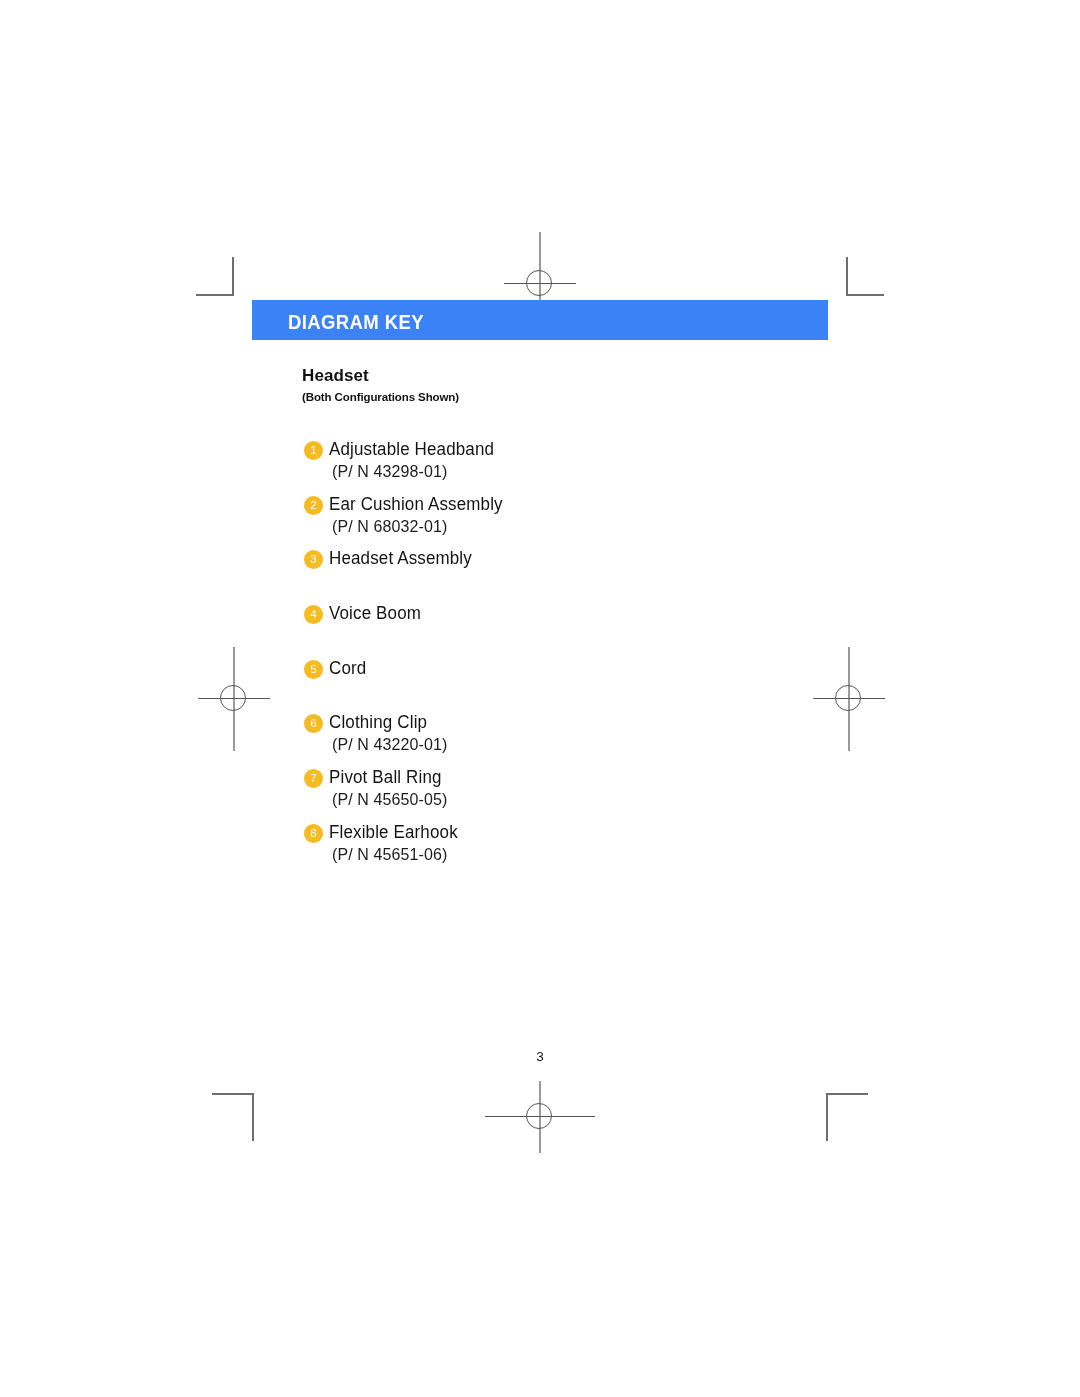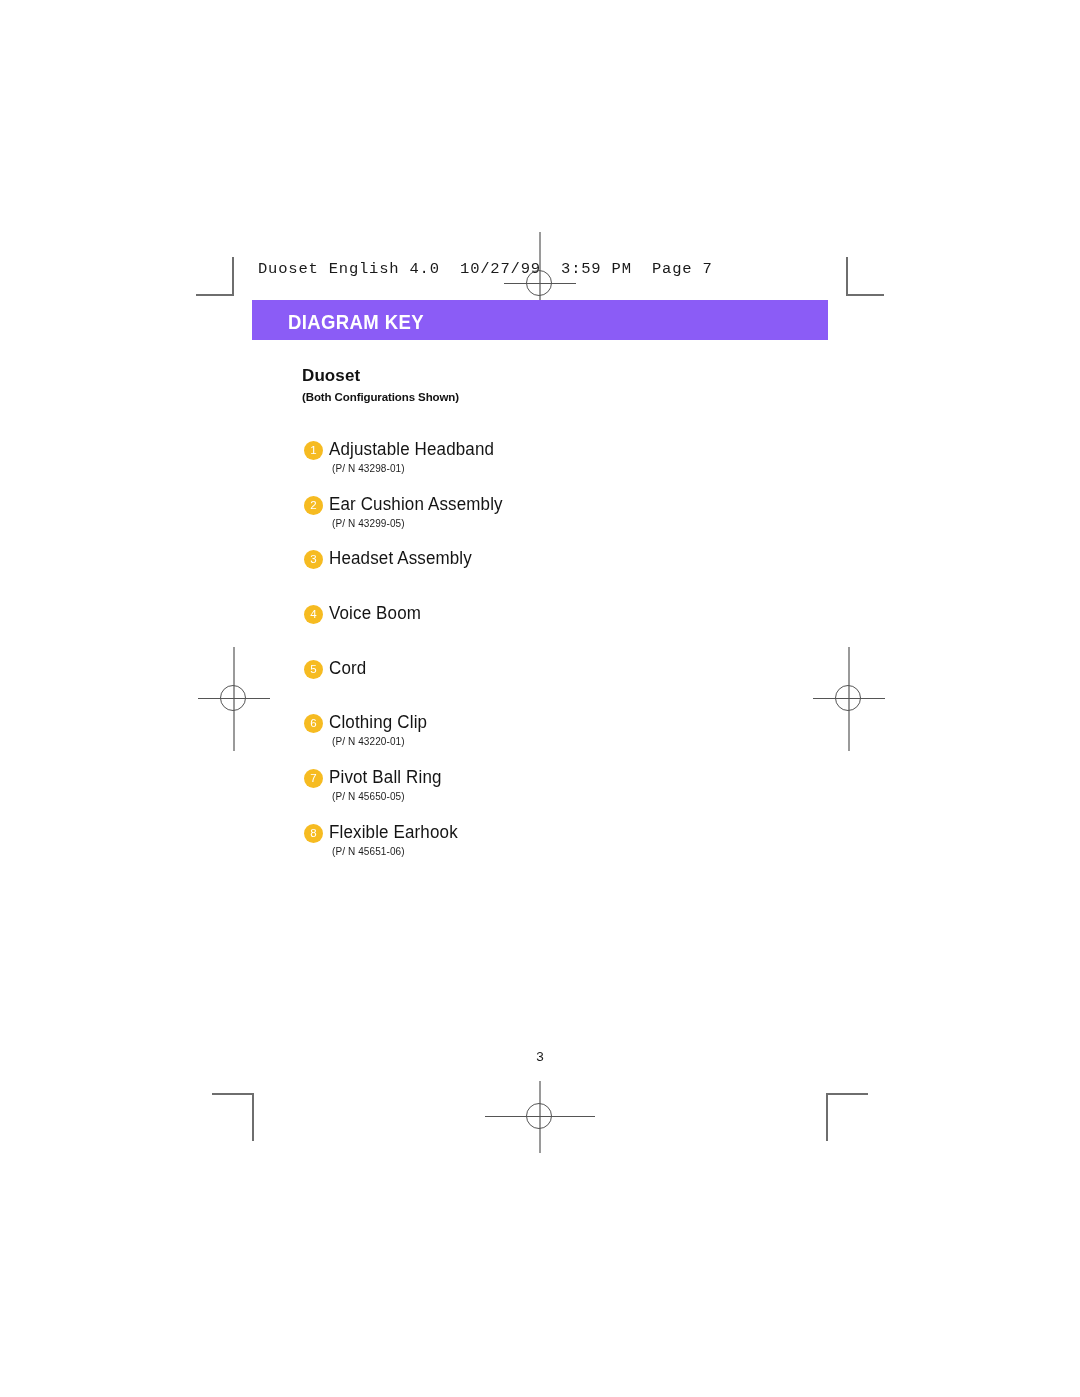--- a/index.html
+++ b/index.html
@@ -74,21 +74,21 @@
   .reg-target.wide .reg-h { width: 110px; left: -19px; }
   .reg-target.tall .reg-v { height: 104px; top: -16px; }
 
   
   #banner {
     position: absolute;
     left: 252px;
     top: 300px;
     width: 576px;
     height: 40px;
-    background: #8b5cf6;
+    background: #3b82f6;
   }
   #banner-title {
     position: absolute;
     left: 36px;
     top: 11px;
     color: #ffffff;
     font-size: 19.5px;
     font-weight: bold;
     letter-spacing: 0.4px;
     font-family: "Liberation Sans", sans-serif;
@@ -151,21 +151,21 @@
     color: #141414;
     letter-spacing: 0.15px;
     white-space: nowrap;
     transform: scaleX(0.97);
     transform-origin: left top;
   }
   .part-pn {
     position: absolute;
     left: 28px;
     top: 23px;
-    font-size: 10px;
+    font-size: 16px;
     color: #1d1d1d;
     letter-spacing: 0.1px;
     white-space: nowrap;
   }
 
   
   #folio {
     position: absolute;
     left: 0;
     top: 1049px;
@@ -173,21 +173,20 @@
     text-align: center;
     font-size: 13.5px;
     color: #1a1a1a;
   }
 </style>
 </head>
 <body>
 
 <div id="page">
 
-  <div id="print-slug">Duoset English 4.0  10/27/99  3:59 PM  Page 7</div>
 
   <div class="crop-h" style="left:196px; top:294px; width:38px;"></div>
   <div class="crop-v" style="left:232px; top:257px; height:38px;"></div>
 
   <div class="crop-h" style="left:846px; top:294px; width:38px;"></div>
   <div class="crop-v" style="left:846px; top:257px; height:38px;"></div>
 
   <div class="crop-h" style="left:212px; top:1093px; width:42px;"></div>
   <div class="crop-v" style="left:252px; top:1093px; height:48px;"></div>
 
@@ -215,33 +214,33 @@
   <div class="reg-target wide" style="left:504px; top:1081px;">
     <div class="reg-v"></div>
     <div class="reg-h"></div>
     <div class="reg-circle"></div>
   </div>
 
   <div id="banner">
     <div id="banner-title">DIAGRAM KEY</div>
   </div>
 
-  <div id="section-heading">Duoset</div>
+  <div id="section-heading">Headset</div>
   <div id="section-subheading">(Both Configurations Shown)</div>
 
   <div id="parts-list">
       <div class="part-item">
         <div class="badge">1</div>
         <div class="part-label">Adjustable Headband</div>
         <div class="part-pn">(P/ N 43298-01)</div>
       </div>
       <div class="part-item">
         <div class="badge">2</div>
         <div class="part-label">Ear Cushion Assembly</div>
-        <div class="part-pn">(P/ N 43299-05)</div>
+        <div class="part-pn">(P/ N 68032-01)</div>
       </div>
       <div class="part-item">
         <div class="badge">3</div>
         <div class="part-label">Headset Assembly</div>
       </div>
       <div class="part-item">
         <div class="badge">4</div>
         <div class="part-label">Voice Boom</div>
       </div>
       <div class="part-item">

